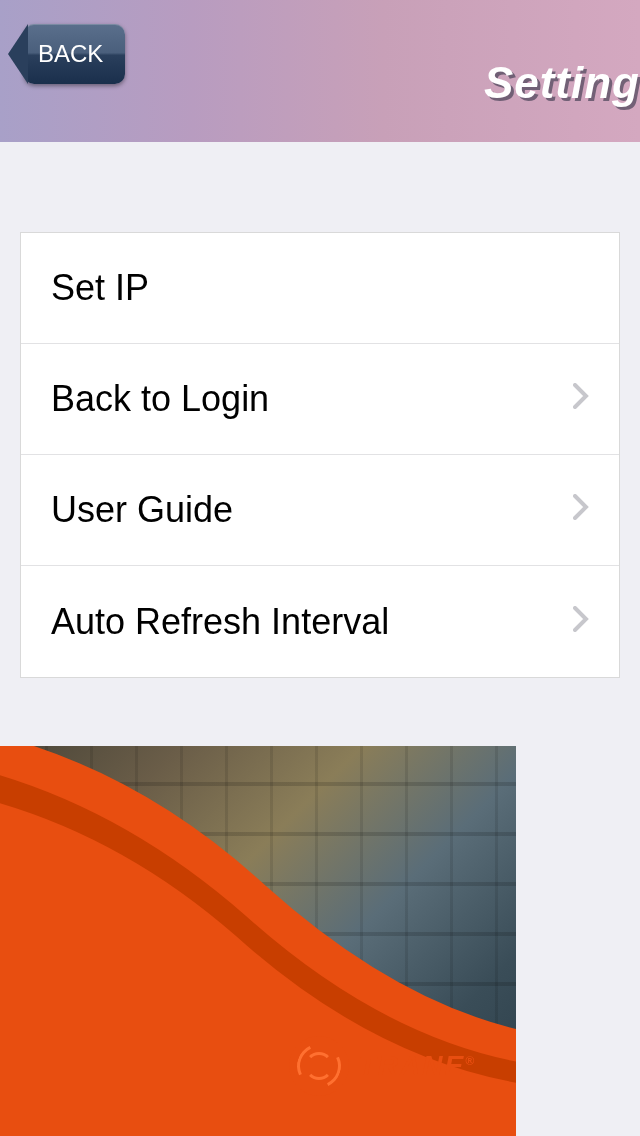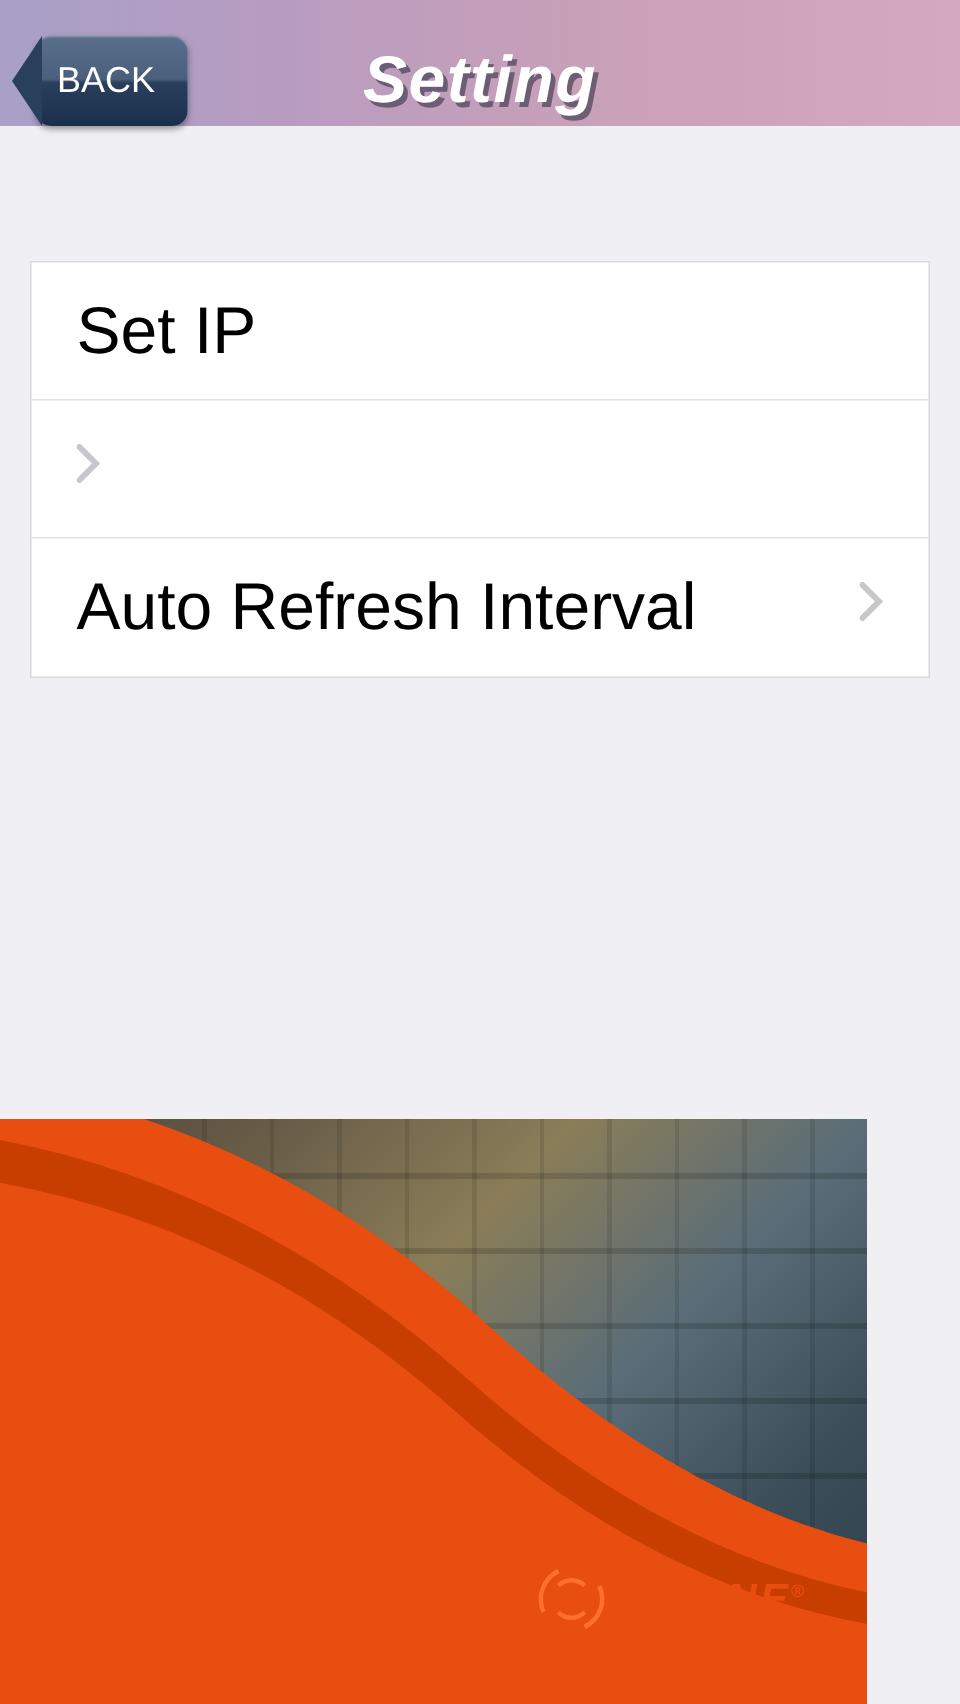--- a/index.html
+++ b/index.html
@@ -9,26 +9,26 @@
     }
     body {
       width: 640px;
       height: 1136px;
       font-family: -apple-system, "Helvetica Neue", Helvetica, Arial, sans-serif;
       background: #efeff4;
       overflow: hidden;
       position: relative;
     }
     .header {
-      height: 84px;
+      height: 142px;
       background: linear-gradient(to right, #a8a0c8 0%, #b89cc0 30%, #c8a0b8 60%, #d4a8c0 100%);
       position: relative;
       display: flex;
       align-items: center;
-      justify-content: center;
+      justify-content: flex-end;
     }
     .back-button {
       position: absolute;
       left: 24px;
       top: 24px;
       height: 60px;
       display: flex;
       align-items: center;
       background: linear-gradient(to bottom, #5a6f8c 0%, #4a5f7c 48%, #2a3f5c 52%, #1a2f4c 100%);
       border-radius: 10px;
@@ -78,23 +78,23 @@
     .settings-list {
       background: white;
       border: 1px solid #d9d9d9;
       border-radius: 0;
     }
     .settings-row {
       display: flex;
       align-items: center;
       justify-content: space-between;
       padding: 0 30px;
-      height: 92px;
+      height: 111px;
       border-bottom: 1px solid #e2e2e4;
-      font-size: 44px;
+      font-size: 36px;
       color: #000;
       cursor: pointer;
     }
     .settings-row:last-child {
       border-bottom: none;
       gap: 39px;
     }
     .settings-row-label {
       font-weight: 400;
     }
@@ -118,21 +118,21 @@
       width: 52px;
       height: 52px;
       background: white;
       border-radius: 50%;
       box-shadow: 0 2px 6px rgba(0,0,0,0.25);
     }
     .footer-image {
       position: absolute;
       bottom: 0;
       left: 0;
-      width: 578px;
+      width: 516px;
       height: 390px;
       background: linear-gradient(135deg, #4a4538 0%, #6a5d48 20%, #8a7d58 40%, #5a6d78 60%, #3a4d58 80%, #2a3d48 100%);
       overflow: hidden;
       padding-left: 32px;
     }
     .building-overlay {
       position: absolute;
       inset: 0;
       background: 
         repeating-linear-gradient(90deg, rgba(0,0,0,0.1) 0px, rgba(0,0,0,0.1) 3px, transparent 3px, transparent 45px),
@@ -222,22 +222,31 @@
 </div>
 
 <div class="content">
   <div class="settings-list">
 
     <div class="settings-row">
       <span class="settings-row-label">Set IP</span>
     </div>
 
 
-
-    <div class="settings-row">
+    <div class="settings-row">
+      <span class="settings-row-label">Back to Login</span>
+      <span class="chevron">
+        <svg width="16" height="26" viewBox="0 0 16 26">
+            <path d="M2 2 L13 13 L2 24" stroke="#c7c7cc" stroke-width="4" fill="none" stroke-linecap="round"></path>
+          </svg>
+      </span>
+    </div>
+
+    <div class="settings-row">
+      <span class="settings-row-label">User Guide</span>
       <span class="chevron">
         <svg width="16" height="26" viewBox="0 0 16 26">
             <path d="M2 2 L13 13 L2 24" stroke="#c7c7cc" stroke-width="4" fill="none" stroke-linecap="round"></path>
           </svg>
       </span>
     </div>
 
     <div class="settings-row">
       <span class="settings-row-label">Auto Refresh Interval</span>
       <span class="chevron">

